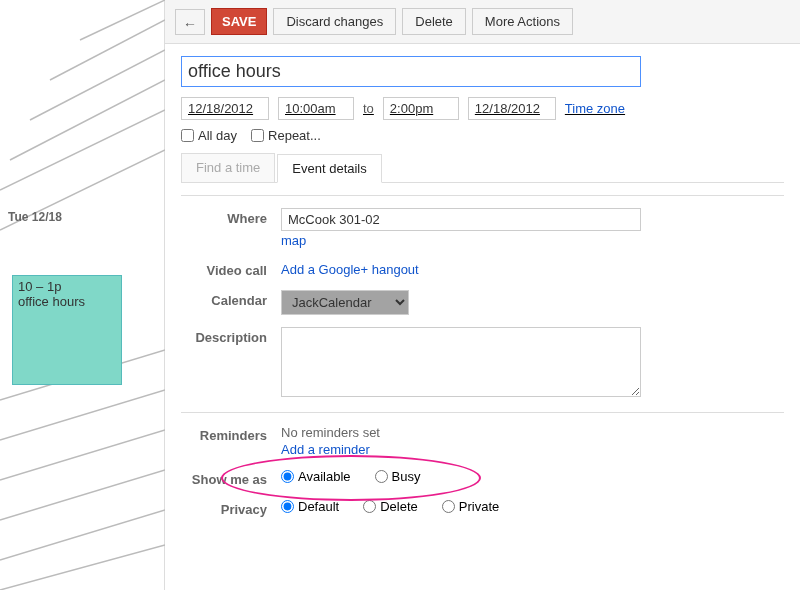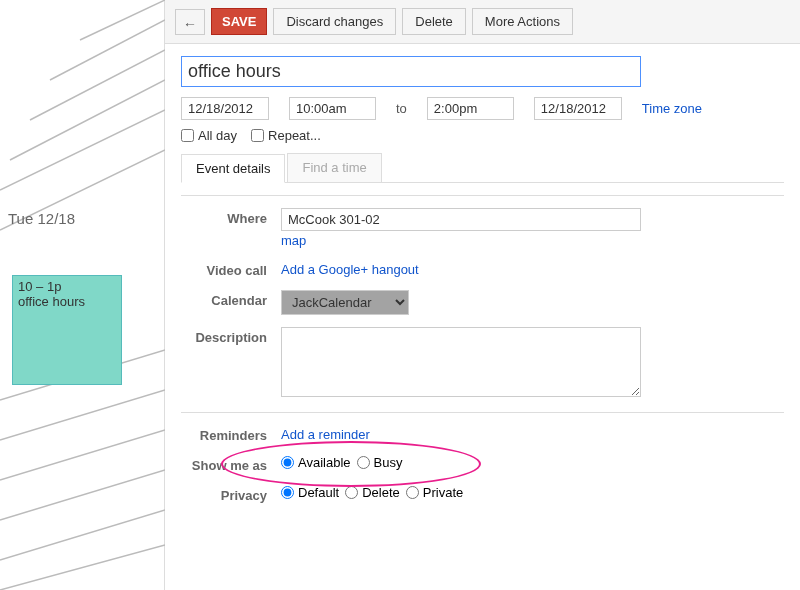--- a/index.html
+++ b/index.html
@@ -22,21 +22,22 @@
       width: 165px;
       height: 590px;
       pointer-events: none;
     }
 
     .day-label {
       position: absolute;
       top: 210px;
       left: 8px;
       color: #666;
-      font-size: 15px;
+      font-size: 12px;
+      font-weight: bold;
     }
 
     .event-block {
       position: absolute;
       top: 275px;
       left: 12px;
       width: 110px;
       height: 110px;
       background: #80d8c8;
       border: 1px solid #5bb;
@@ -113,33 +114,34 @@
       padding: 4px 6px;
       border: 1px solid #4d90fe;
       outline: none;
       color: #333;
       margin-bottom: 10px;
     }
 
     .datetime-row {
       display: flex;
       align-items: center;
-      gap: 20px;
+      gap: 9px;
       margin-bottom: 8px;
+      text-decoration: underline;
     }
 
     .date-field, .time-field {
       border: 1px solid #ccc;
       padding: 3px 6px;
       color: #333;
       cursor: pointer;
       background: #fff;
     }
     .date-field { width: 88px; }
-    .time-field { width: 87px; }
+    .time-field { width: 76px; }
 
     .to-label { color: #555; }
     .timezone-link { color: #1155cc; cursor: pointer; text-decoration: none; }
 
     .checkbox-row {
       display: flex;
       align-items: center;
       gap: 14px;
       margin-bottom: 10px;
     }
@@ -271,21 +273,21 @@
       position: absolute;
       top: -14px; left: -60px;
       width: 260px; height: 46px;
       border: 2px solid #e91e8c;
       border-radius: 50%;
       pointer-events: none;
     }
     .radio-row {
       display: flex;
       align-items: center;
-      gap: 6px;
+      gap: 24px;
     }
     .radio-item {
       display: flex; align-items: center; gap: 4px; cursor: pointer;
     }
 
     
   </style>
 </head>
 <body>
 
@@ -345,22 +347,22 @@
         <span>All day</span>
       </label>
       <label>
         <input type="checkbox" style="">
         <span>Repeat...</span>
       </label>
     </div>
 
     
     <div class="tabs">
+      <div class="tab inactive">Find a time</div>
       <div class="tab active">Event details</div>
-      <div class="tab inactive">Find a time</div>
     </div>
 
     <hr class="section-divider">
 
     
     <div class="field-row">
       <div class="field-label">Where</div>
       <div class="field-value">
         <input class="where-input" type="text" value="McCook 301-02" style="">
         <a class="map-link">map</a>
@@ -394,20 +396,21 @@
     </div>
 
     <hr class="section-divider">
 
     
 
     
     <div class="field-row">
       <div class="field-label">Reminders</div>
       <div class="field-value">
+        <div class="reminder-text">No reminders set</div>
         <a class="add-reminder-link">Add a reminder</a>
       </div>
     </div>
 
     
     <div class="field-row">
       <div class="field-label">Show me as</div>
       <div class="field-value">
         <div class="show-me-as-container">
           

